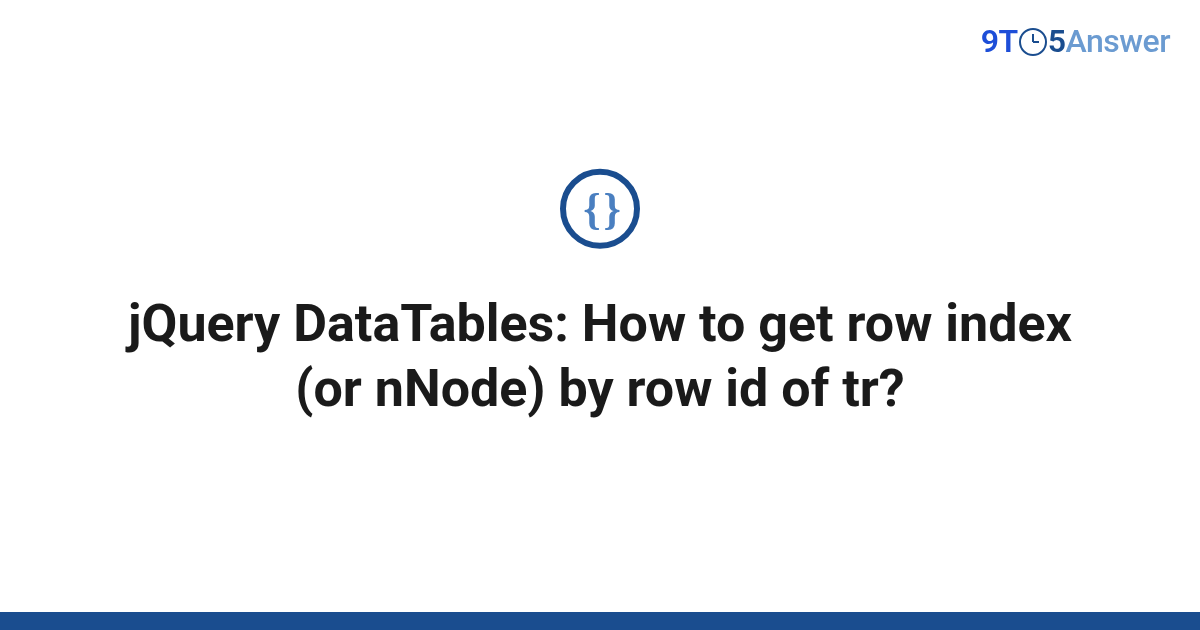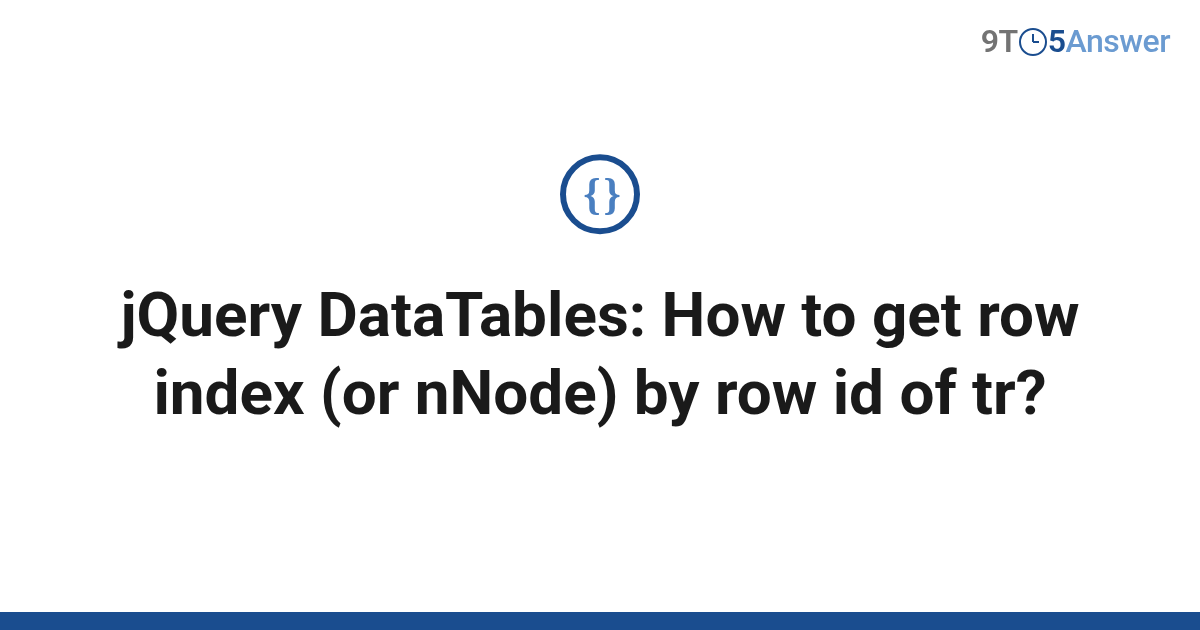--- a/index.html
+++ b/index.html
@@ -20,21 +20,21 @@
     .logo {
       position: absolute;
       top: 22px;
       right: 30px;
       font-size: 32px;
       font-weight: 600;
       letter-spacing: -0.5px;
     }
     
     .logo-9t {
-      color: #737373;
+      color: #1d4ed8;
     }
     
     .logo-clock {
       display: inline-flex;
       align-items: center;
       justify-content: center;
       width: 28px;
       height: 28px;
       border: 2.5px solid #1a4d8f;
       border-radius: 50%;
@@ -99,21 +99,21 @@
     
     .badge-braces {
       font-size: 44px;
       font-weight: 700;
       color: #4a7fc0;
       font-family: Georgia, serif;
       letter-spacing: -4px;
     }
     
     .title {
-      font-size: 62px;
+      font-size: 52px;
       font-weight: 700;
       color: #1a1a1a;
       text-align: center;
       line-height: 1.25;
       max-width: 1060px;
       padding: 0 40px;
     }
     
     .bottom-bar {
       position: absolute;

